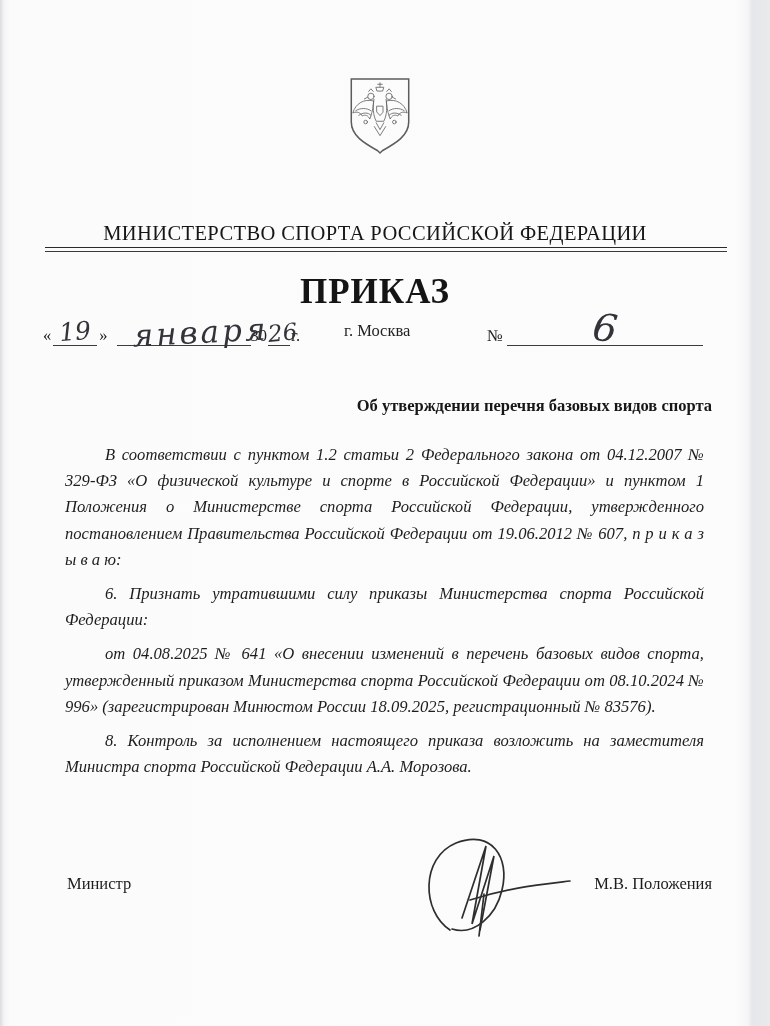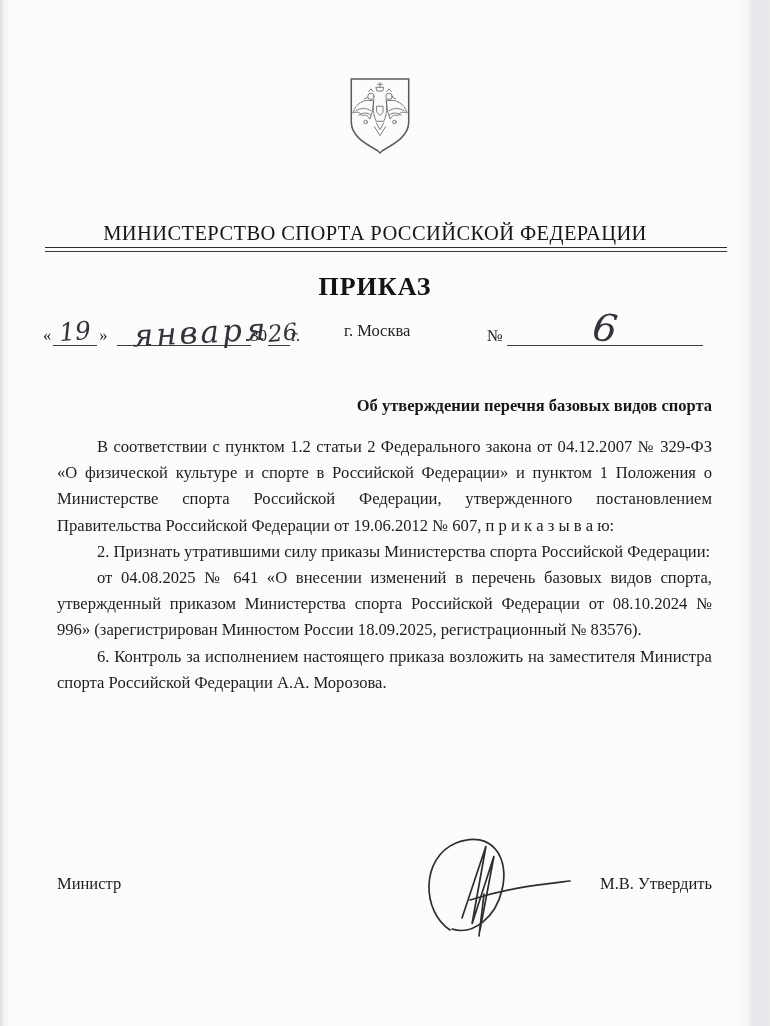--- a/index.html
+++ b/index.html
@@ -36,21 +36,21 @@
     color: #161616;
   }
   .double-rule {
     position: absolute; left: 45px; top: 247px; width: 682px; height: 3px;
     border-top: 1.6px solid #2a2a2a;
     border-bottom: 1px solid #3a3a3a;
   }
   .order-title {
     position: absolute; left: 40px; right: 60px; top: 272px;
     text-align: center;
-    font-weight: bold; font-size: 26px; letter-spacing: 1px;
+    font-weight: bold; font-size: 35px; letter-spacing: 1px;
     color: #141414;
   }
   
   .date-line { position: absolute; left: 0; right: 0; top: 300px; height: 52px; }
   .dl-left {
     position: absolute; left: 43px; bottom: 6px;
     display: flex; align-items: flex-end;
     font-size: 16.5px; color: #222;
   }
   .blank { border-bottom: 1.2px solid #3c3c3c; position: relative; text-align: center; }
@@ -77,24 +77,24 @@
   .subject {
     position: absolute; left: 57px; right: 58px; top: 396px;
     text-align: right; font-weight: bold; font-size: 16.5px;
     color: #171717;
   }
   .body-text {
     position: absolute; left: 57px; right: 58px; top: 434px;
     font-size: 16.6px; line-height: 26.2px; color: #1d1d1d;
     text-align: justify;
   }
-  .body-text p { margin: 0; text-indent: 40px; }
+  .body-text p { margin: 8px; text-indent: 40px; font-style: italic; }
   
   .sig-block { position: absolute; left: 0; right: 0; top: 836px; height: 120px; }
-  .sig-position { position: absolute; left: 57px; top: 38px; font-size: 16.5px; color: #1d1d1d; }
+  .sig-position { position: absolute; left: 67px; top: 38px; font-size: 16.5px; color: #1d1d1d; }
   .sig-script { position: absolute; left: 412px; top: 0; width: 175px; height: 102px; }
   .sig-name { position: absolute; right: 58px; top: 38px; font-size: 16.5px; color: #1d1d1d; }
 </style>
 </head>
 <body>
 
 <div class="scan">
 
   <svg class="emblem" viewBox="0 0 90 104" fill="none" stroke="#5c5c5c" stroke-width="1.6" stroke-linecap="round">
     <path d="M7,3 H83 V60 C83,78 66,88 48,98 L45,101 L42,98 C24,88 7,78 7,60 Z" stroke-width="2"></path>
@@ -145,29 +145,29 @@
       <span class="blank blank-num">
         <span class="hw hw-num">6</span>
       </span>
     </div>
   </div>
 
   <div class="subject">Об утверждении перечня базовых видов спорта</div>
 
   <div class="body-text">
     <p>В соответствии с пунктом 1.2 статьи 2 Федерального закона от 04.12.2007 № 329-ФЗ «О физической культуре и спорте в Российской Федерации» и пунктом 1 Положения о Министерстве спорта Российской Федерации, утвержденного постановлением Правительства Российской Федерации от 19.06.2012 № 607, п р и к а з ы в а ю:</p>
-    <p>2. Признать утратившими силу приказы Министерства спорта Российской Федерации:</p>
+    <p>6. Признать утратившими силу приказы Министерства спорта Российской Федерации:</p>
     <p>от 04.08.2025 № 641 «О внесении изменений в перечень базовых видов спорта, утвержденный приказом Министерства спорта Российской Федерации от 08.10.2024 № 996» (зарегистрирован Минюстом России 18.09.2025, регистрационный № 83576).</p>
-    <p>6. Контроль за исполнением настоящего приказа возложить на заместителя Министра спорта Российской Федерации А.А. Морозова.</p>
+    <p>8. Контроль за исполнением настоящего приказа возложить на заместителя Министра спорта Российской Федерации А.А. Морозова.</p>
   </div>
 
   <div class="sig-block">
     <div class="sig-position">Министр</div>
     <svg class="sig-script" viewBox="0 0 175 102" fill="none" stroke="#2e2e2e" stroke-width="1.7" stroke-linecap="round">
       <path d="M38,94 C10,76 8,22 44,7 C80,-7 98,22 90,54 C84,80 62,100 40,93"></path>
       <path d="M50,82 L74,10 L60,88 L82,20 L68,94"></path>
       <path d="M58,64 C95,52 125,49 158,45"></path>
       <path d="M72,58 L67,100"></path>
     </svg>
-    <div class="sig-name">М.В. Утвердить</div>
+    <div class="sig-name">М.В. Положения</div>
   </div>
 
 </div>
 
 </body></html>

